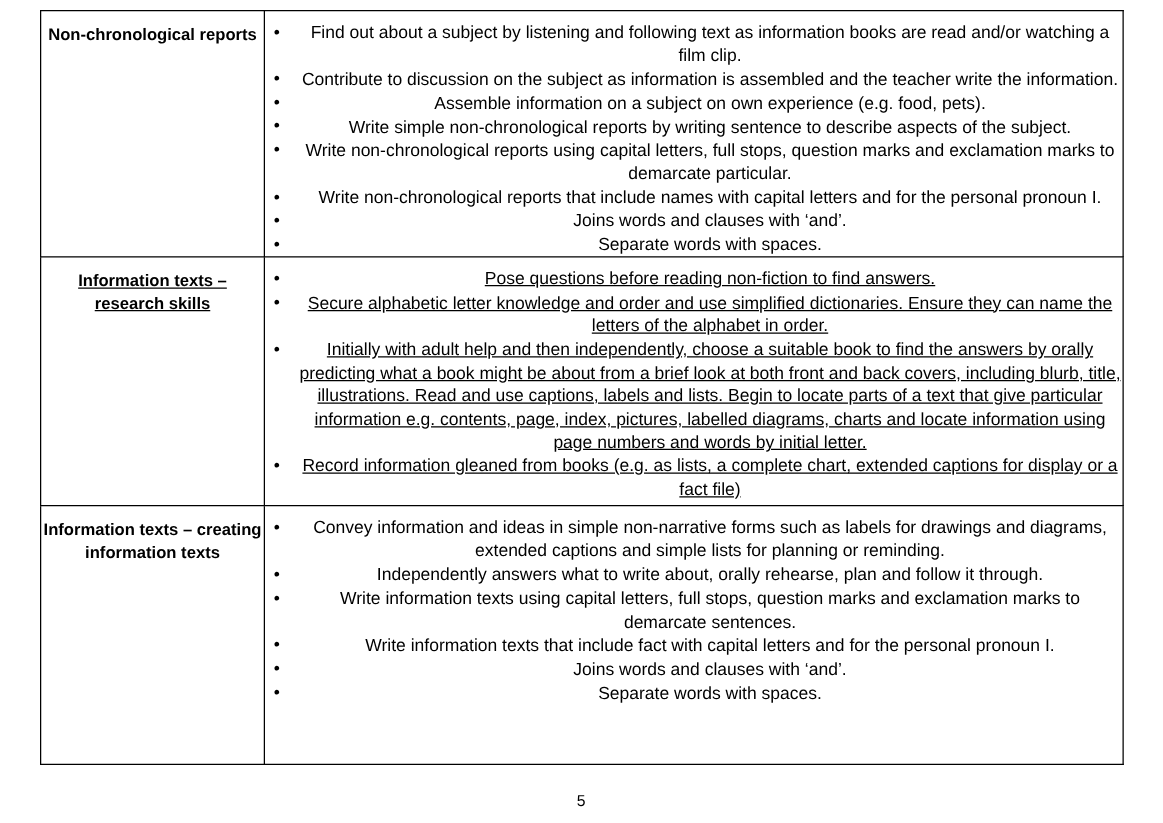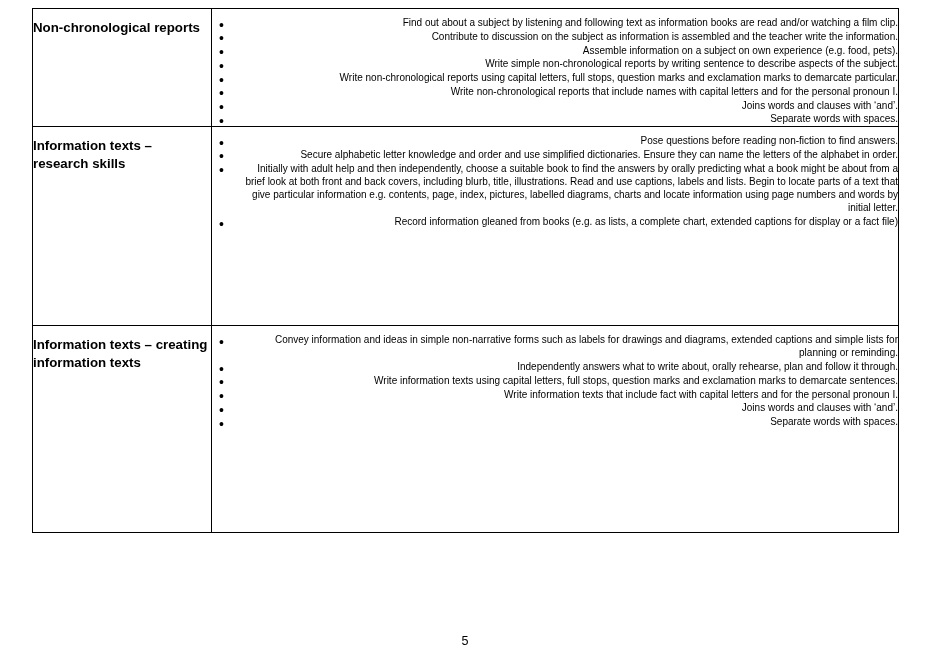--- a/index.html
+++ b/index.html
@@ -26,62 +26,62 @@
     margin: 8px 0 0 32px;
     width: 866px;
   }
   table.curriculum td {
     border: 1px solid #000000;
     vertical-align: top;
     padding: 0;
   }
   td.label-cell {
     width: 178px;
-    text-align: left;
+    text-align: center;
     padding: 8px 10px 8px 10px;
   }
   td.content-cell {
     width: 686px;
     padding: 7px 10px 8px 10px;
   }
   .label-text {
     font-weight: bold;
     font-size: 13.3px;
     line-height: 1.32;
     display: block;
   }
   ul.bullets {
     margin: 0;
     padding: 0 0 0 26px;
     list-style: none;
   }
   ul.bullets li {
     position: relative;
-    font-size: 10px;
+    font-size: 14px;
     line-height: 1.325;
     margin: 0 0 0.5px 0;
     padding: 0;
-    text-align: right;
+    text-align: center;
   }
   ul.bullets li::before {
     content: "\2022";
     position: absolute;
     left: -19px;
     top: -0.5px;
     font-size: 14px;
   }
   .row-nonchron .content-cell { padding-top: 7px; }
   .row-research .content-cell { padding-top: 7px; }
   .row-creating .content-cell { padding-top: 7px; }
 
   .row-nonchron .label-cell { padding-top: 10px; }
   .row-research .label-cell { padding-top: 10px; }
   .row-creating .label-cell { padding-top: 10px; }
 
-  .row-research td { height: 188px; }
+  .row-research td { height: 188px; text-decoration: underline; }
   .row-creating td { height: 196px; }
 
   .page-number {
     position: absolute;
     left: 0;
     right: 0;
     top: 626px;
     text-align: center;
     font-size: 12.6px;
   }

